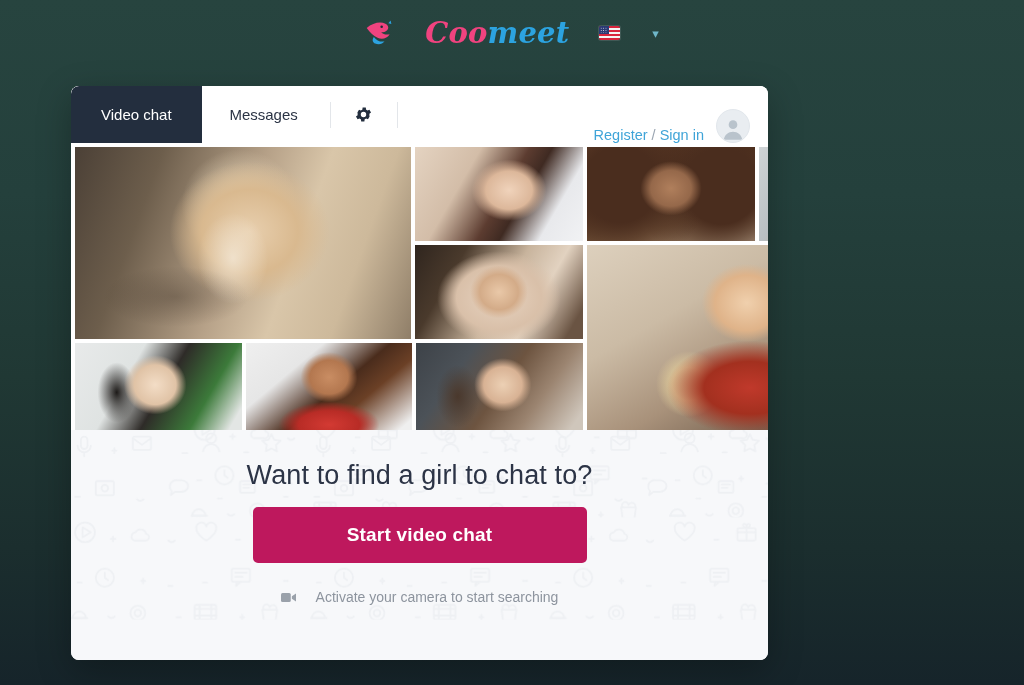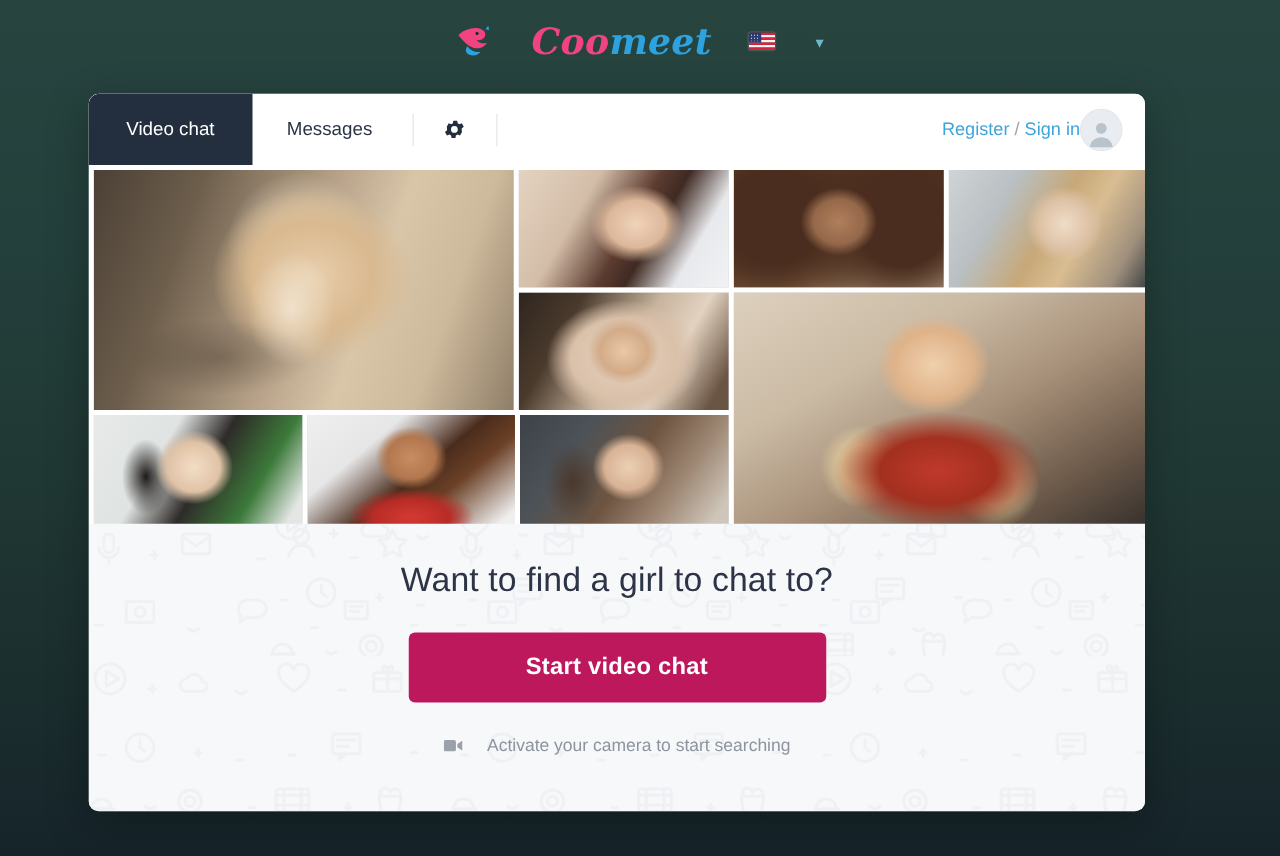--- a/index.html
+++ b/index.html
@@ -71,22 +71,22 @@
     color: #6fb7c9;
     font-size: 13px;
     line-height: 1;
     display: inline-block;
   }
 
   
   .card {
     position: absolute;
     left: 71px;
-    top: 75px;
-    width: 845px;
+    top: 86px;
+    width: 697px;
     height: 574px;
     background: #ffffff;
     border-radius: 8px;
     overflow: hidden;
     box-shadow: 0 10px 34px rgba(0,0,0,.28);
   }
 
   
   .tabbar {
     height: 57px;
@@ -122,21 +122,22 @@
     width: 66px;
     display: flex;
     align-items: center;
     justify-content: center;
     cursor: pointer;
   }
   .gear-btn svg { width: 19px; height: 19px; display: block; }
   .tab-spacer { flex: 1; }
   .auth {
     display: flex;
-    align-items: center;
+    align-items: flex-end;
+    gap: 12px;
     padding-right: 18px;
   }
   .auth-links {
     font-size: 14.5px;
     color: #3fa4d8;
     white-space: nowrap;
     cursor: pointer;
   }
   .auth-links .sep { color: #9aa5b1; }
   .avatar {
@@ -263,21 +264,21 @@
     inset: 0;
     opacity: .55;
     pointer-events: none;
   }
   .hero-inner { position: relative; z-index: 2; }
   .hero-title {
     font-size: 27px;
     font-weight: 400;
     color: #2c3446;
     letter-spacing: .1px;
-    margin-bottom: 26px;
+    margin-bottom: 16px;
   }
   .cta {
     display: inline-block;
     width: 334px;
     height: 56px;
     line-height: 56px;
     border-radius: 5px;
     background: #be185d;
     color: #ffffff;
     font-size: 19px;

